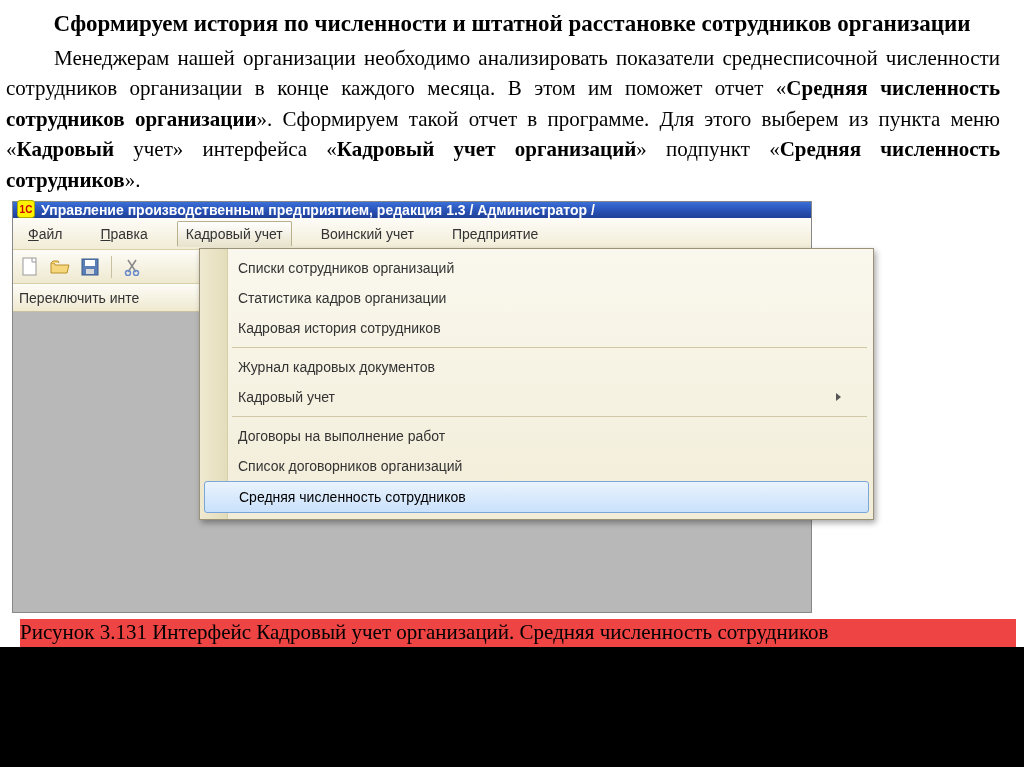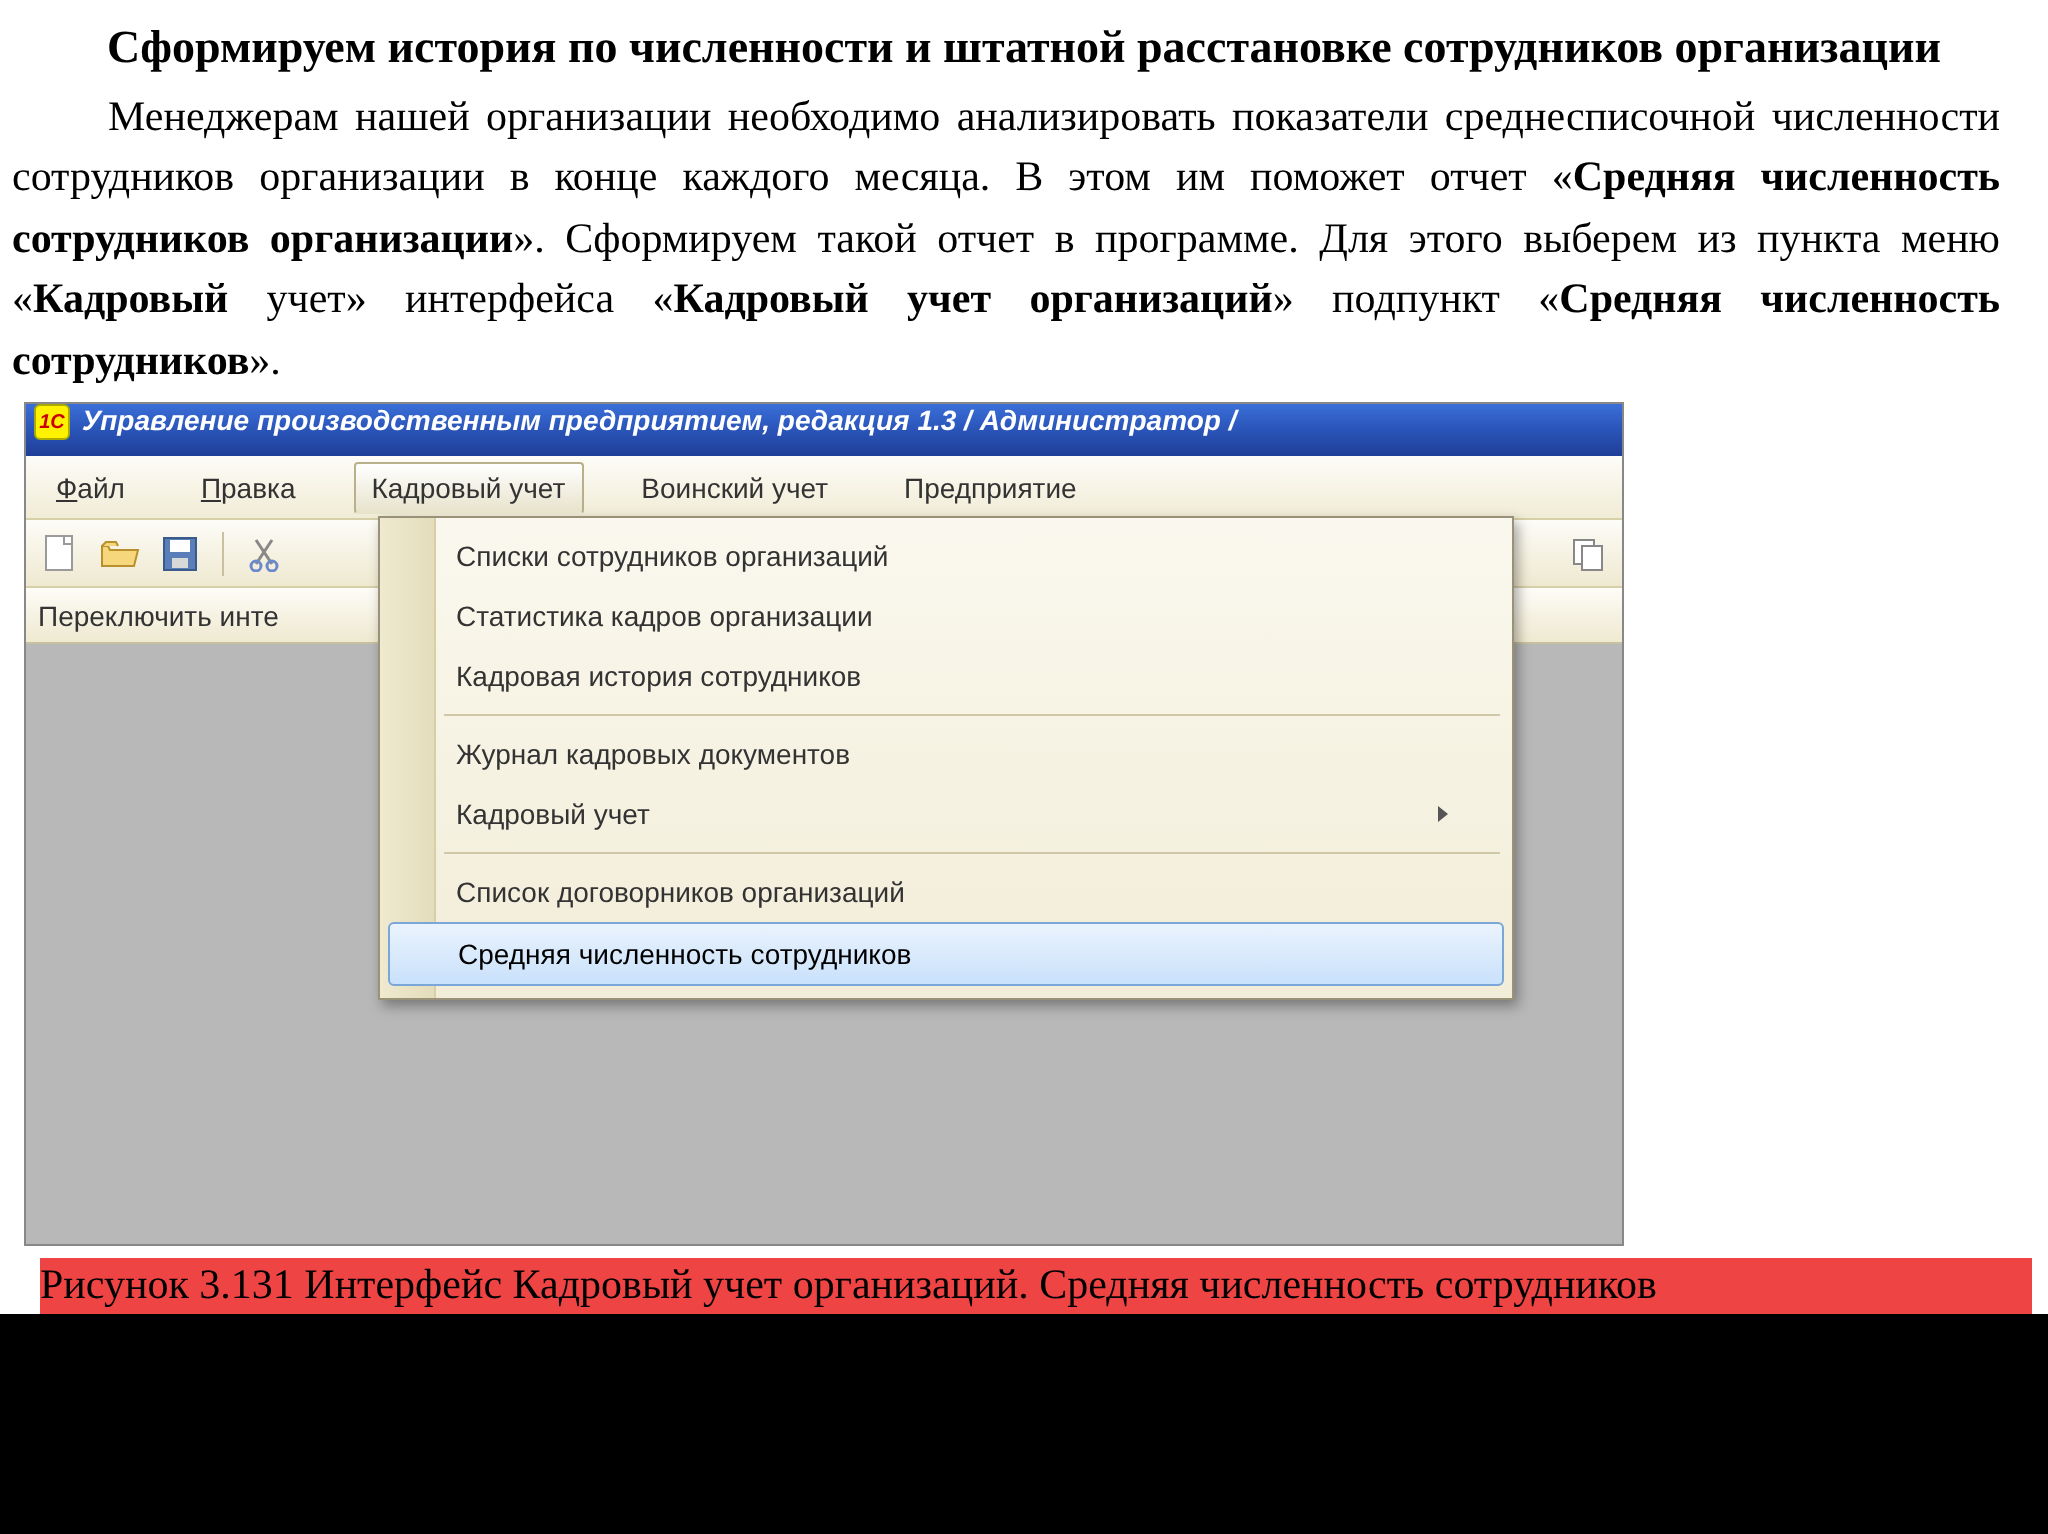--- a/index.html
+++ b/index.html
@@ -37,26 +37,25 @@
     width: 800px;
     margin-left: 8px;
     font-family: Tahoma, Arial, sans-serif;
     font-size: 14px;
     background: #ece9d8;
   }
   .titlebar {
     background: linear-gradient(to bottom, #3a6fd8 0%, #2a54b8 50%, #1f3f98 100%);
     color: #fff;
     display: flex;
-    align-items: flex-start;
-    height: 26px;
+    align-items: flex-end;
+    height: 16px;
     padding: 0 4px;
     font-weight: bold;
     font-size: 14px;
-    font-style: italic;
   }
   .titlebar .app-icon {
     width: 18px; height: 18px;
     background: #fff200;
     border-radius: 3px;
     margin-right: 6px;
     display: flex; align-items: center; justify-content: center;
     color: #c00; font-size: 10px; font-weight: bold;
     border: 1px solid #aa0;
   }
@@ -119,23 +118,23 @@
     font-size: 14px;
   }
   .workspace {
     background: #b8b8b8;
     height: 300px;
     position: relative;
   }
   
   .dropdown {
     position: absolute;
-    left: 176px;
+    left: 186px;
     top: 30px;
-    width: 568px;
+    width: 675px;
     background: linear-gradient(to bottom, #faf8ee 0%, #f2edd8 100%);
     border: 1px solid #9a9278;
     box-shadow: 2px 3px 6px rgba(0,0,0,0.35);
     z-index: 2;
     padding: 4px 0 6px 0;
   }
   .dd-strip {
     position: absolute;
     left: 0; top: 0; bottom: 0;
     width: 28px;
@@ -227,20 +226,23 @@
       <div class="dd-sep"></div>
       <div class="dd-item">
             <span>Журнал кадровых документов</span>
           </div>
       <div class="dd-item">
         <span>Кадровый учет</span>
         <span class="arrow-right"></span>
       </div>
       <div class="dd-sep"></div>
       <div class="dd-item">
+            <span>Договоры на выполнение работ</span>
+          </div>
+      <div class="dd-item">
             <span>Список договорников организаций</span>
           </div>
       <div class="dd-item hover">
             <span>Средняя численность сотрудников</span>
           </div>
     </div>
     </div>
 
     <div class="toolbar">
       <div class="tool-btn">

